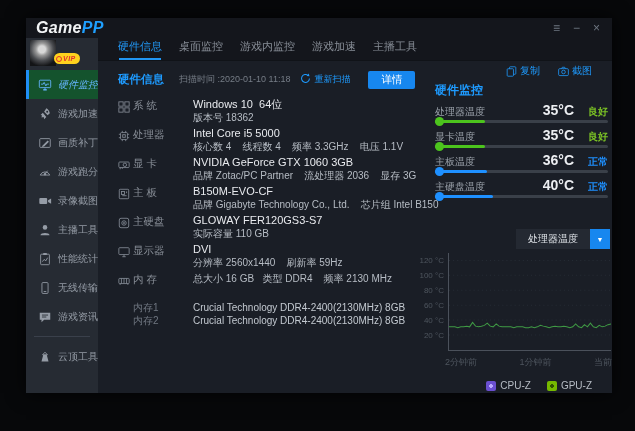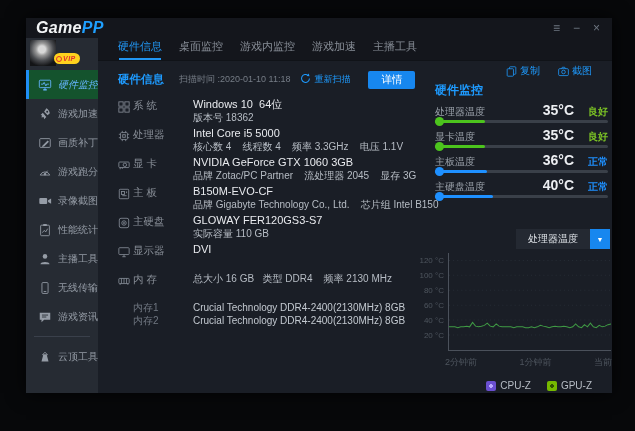--- a/index.html
+++ b/index.html
@@ -161,36 +161,36 @@
         <span class="mi-icon">
               <svg viewBox="0 0 16 16" fill="currentColor">
                 <rect x="1.5" y="4.5" width="9" height="7" rx="1.2"></rect>
                 <path d="M11.5 7 15 5v6l-3.5-2z"></path>
               </svg>
             </span>
         <span>录像截图</span>
       </div>
       <div class="menu-item">
         <span class="mi-icon">
+              <svg viewBox="0 0 16 16" fill="currentColor">
+                <circle cx="8" cy="5" r="2.6"></circle>
+                <path d="M2.8 14c0-3.6 10.4-3.6 10.4 0z"></path>
+              </svg>
+            </span>
+        <span>主播工具</span>
+      </div>
+      <div class="menu-item">
+        <span class="mi-icon">
               <svg viewBox="0 0 16 16" fill="none" stroke="currentColor">
                 <rect x="3" y="2.5" width="10" height="12" rx="1"></rect>
                 <rect x="6" y="1.2" width="4" height="2.2" fill="currentColor" stroke="none"></rect>
                 <polyline points="5,11 7,8.5 9,10 11,6.5"></polyline>
               </svg>
             </span>
         <span>性能统计</span>
-      </div>
-      <div class="menu-item">
-        <span class="mi-icon">
-              <svg viewBox="0 0 16 16" fill="currentColor">
-                <circle cx="8" cy="5" r="2.6"></circle>
-                <path d="M2.8 14c0-3.6 10.4-3.6 10.4 0z"></path>
-              </svg>
-            </span>
-        <span>主播工具</span>
       </div>
       <div class="menu-item">
         <span class="mi-icon">
               <svg viewBox="0 0 16 16" fill="none" stroke="currentColor">
                 <rect x="4.5" y="1.8" width="7" height="12.4" rx="1.2"></rect>
                 <line x1="6.5" y1="12" x2="9.5" y2="12"></line>
               </svg>
             </span>
         <span>无线传输</span>
       </div>
@@ -272,21 +272,21 @@
 
           <div class="hw-row">
             <span class="hw-icon"><svg viewBox="0 0 14 14" fill="none" stroke="currentColor">
                     <rect x="1" y="3.5" width="12" height="6.5" rx="1"></rect>
                     <circle cx="8" cy="6.8" r="2"></circle>
                     <path d="M2.5 10v2M5 10v1.5"></path>
                   </svg></span>
             <span class="hw-label">显 卡</span>
             <div class="hw-content">
                   <div class="hw-line1">NVIDIA GeForce GTX 1060 3GB</div>
-                  <div class="hw-line2">品牌 Zotac/PC Partner    流处理器 2045    显存 3G</div>
+                  <div class="hw-line2">品牌 Zotac/PC Partner    流处理器 2036    显存 3G</div>
                 </div>
           </div>
 
           <div class="hw-row">
             <span class="hw-icon"><svg viewBox="0 0 14 14" fill="none" stroke="currentColor">
                     <rect x="1.5" y="1.5" width="11" height="11" rx="1"></rect>
                     <rect x="4" y="4" width="3.5" height="3.5"></rect>
                     <path d="M10 4v2M10 9h-5"></path>
                   </svg></span>
             <span class="hw-label">主 板</span>
@@ -311,20 +311,21 @@
 
           <div class="hw-row">
             <span class="hw-icon"><svg viewBox="0 0 14 14" fill="none" stroke="currentColor">
                     <rect x="1" y="2" width="12" height="8" rx="1"></rect>
                     <line x1="5" y1="12.5" x2="9" y2="12.5"></line>
                     <line x1="7" y1="10" x2="7" y2="12.5"></line>
                   </svg></span>
             <span class="hw-label">显示器</span>
             <div class="hw-content">
                   <div class="hw-line1">DVI</div>
+                  <div class="hw-line2">分辨率 2560x1440    刷新率 59Hz</div>
                 </div>
           </div>
 
           <div class="hw-row">
             <span class="hw-icon"><svg viewBox="0 0 14 14" fill="none" stroke="currentColor">
                     <rect x="1" y="4" width="12" height="6" rx="0.8"></rect>
                     <path d="M4 4v6M7 4v6M10 4v6M2.5 10v1.5M11.5 10v1.5"></path>
                   </svg></span>
             <span class="hw-label">内 存</span>
             <div class="hw-content">

